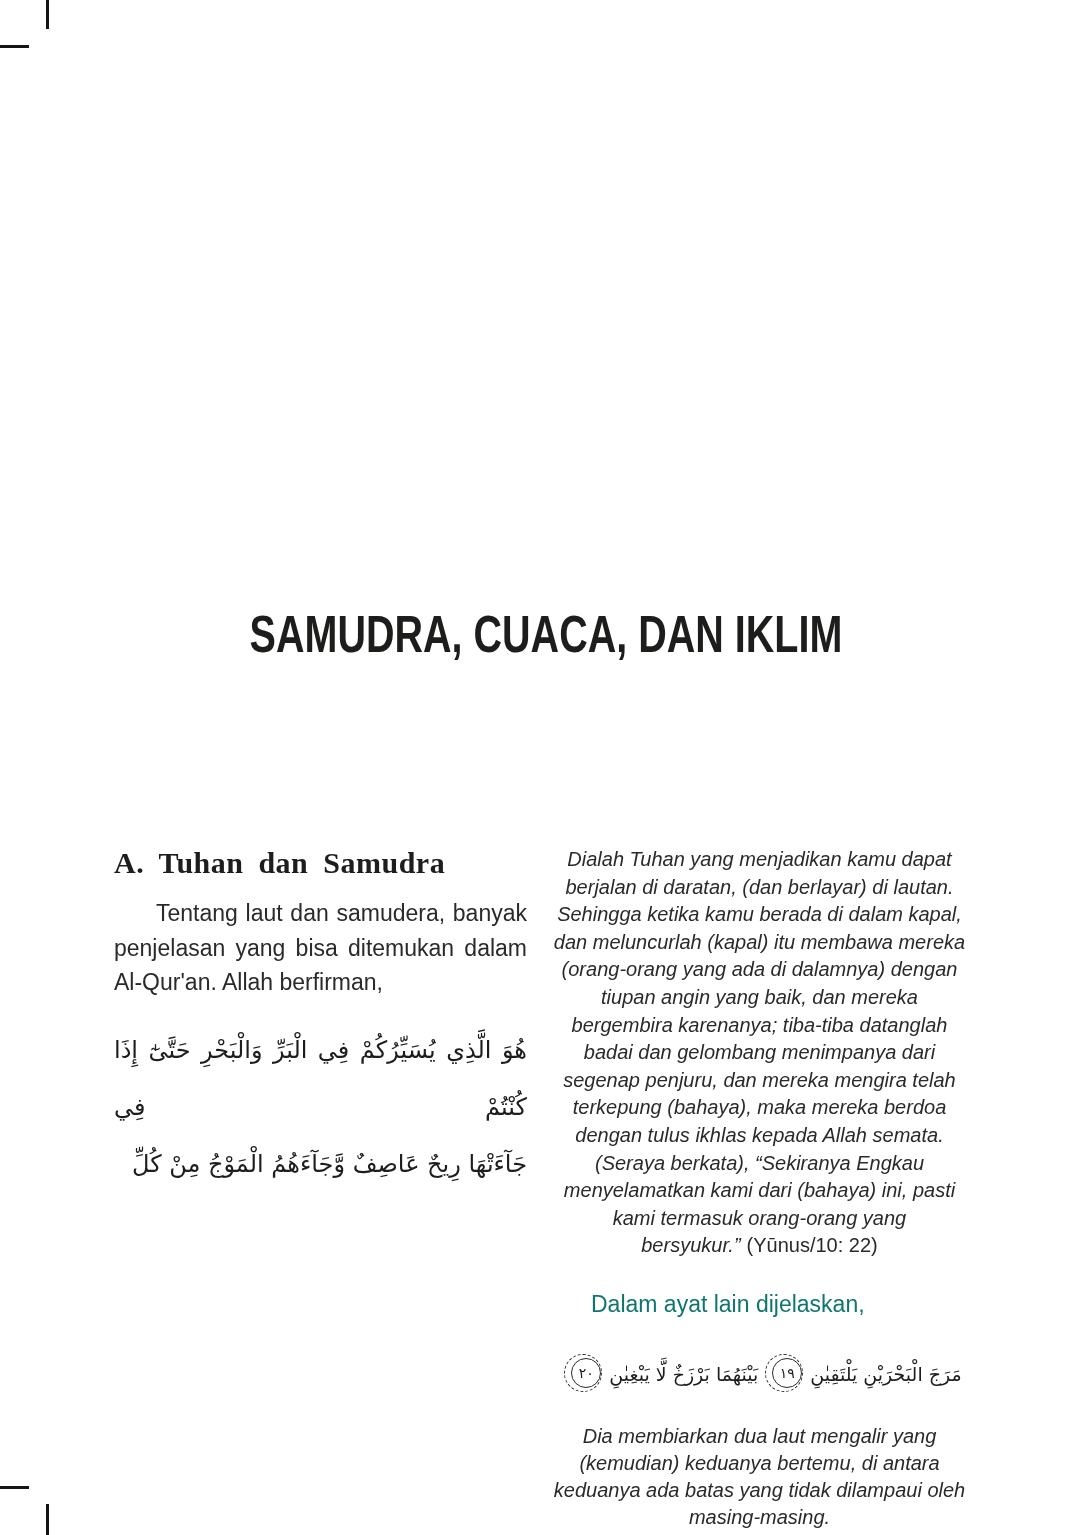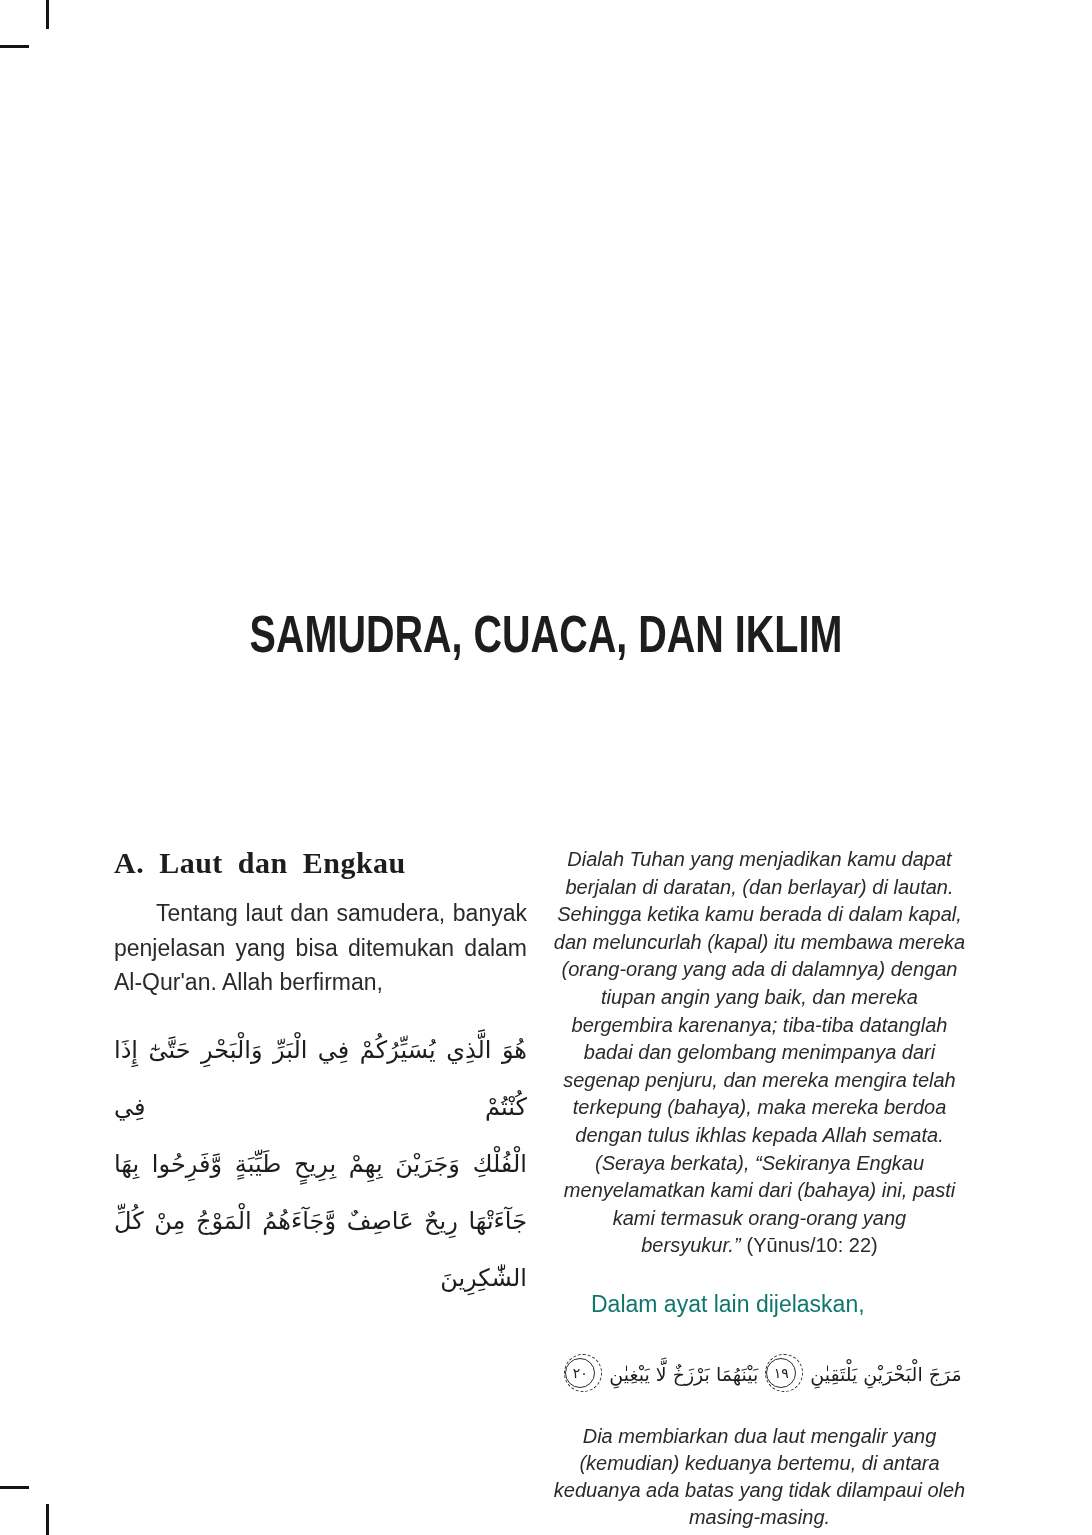--- a/index.html
+++ b/index.html
@@ -77,21 +77,21 @@
     margin-top:26px;
     direction:rtl; text-align:center;
     font-family:"DejaVu Sans", sans-serif;
     font-size:19px; color:#1d1d1b; line-height:52px;
   }
   .arabic-row .seg { vertical-align:middle; }
   .ayah-marker {
     display:inline-flex; vertical-align:middle;
     width:38px; height:38px; margin:0 7px;
     border:1.5px dashed #2a2a2a; border-radius:50%;
-    align-items:center; justify-content:flex-end;
+    align-items:center; justify-content:flex-start;
   }
   .ayah-marker .inner {
     width:30px; height:30px;
     border:1.5px solid #2a2a2a; border-radius:50%;
     display:flex; align-items:center; justify-content:center;
     font-size:14px; line-height:1;
   }
 
   .trans2 { margin-top:24px; font-size:20px; line-height:1.35; color:#2a2a2a; }
   .trans2 .it  { display:block; font-style:italic; }
@@ -105,27 +105,25 @@
   <div class="cropmark cm-tl-v"></div>
   <div class="cropmark cm-tl-h"></div>
   <div class="cropmark cm-bl-h"></div>
   <div class="cropmark cm-bl-v"></div>
 
   <h1 class="chapter-title"><span class="squeeze">SAMUDRA, CUACA, DAN IKLIM</span></h1>
 
   <div class="columns">
 
     <div class="col col-left">
-      <h2 class="section-heading">A. Laut dan Engkau</h2>
+      <h2 class="section-heading">A. Tuhan dan Samudra</h2>
       <p class="lead">Tentang laut dan samudera, banyak penjelasan yang bisa ditemukan dalam Al-Qur'an. Allah berfirman,</p>
       <div class="arabic-block">
           <div class="arabic-line">هُوَ الَّذِي يُسَيِّرُكُمْ فِي الْبَرِّ وَالْبَحْرِ حَتَّىٰٓ إِذَا كُنْتُمْ فِي</div>
-          <div class="arabic-line">الْفُلْكِ وَجَرَيْنَ بِهِمْ بِرِيحٍ طَيِّبَةٍ وَّفَرِحُوا بِهَا</div>
           <div class="arabic-line">جَآءَتْهَا رِيحٌ عَاصِفٌ وَّجَآءَهُمُ الْمَوْجُ مِنْ كُلِّ</div>
-          <div class="arabic-line">الشّٰكِرِينَ</div>
         </div>
     </div>
 
     <div class="col col-right">
       <div class="trans"><span class="it">Dialah Tuhan yang menjadikan kamu dapat berjalan di daratan, (dan berlayar) di lautan. Sehingga ketika kamu berada di dalam kapal, dan meluncurlah (kapal) itu membawa mereka (orang-orang yang ada di dalamnya) dengan tiupan angin yang baik, dan mereka bergembira karenanya; tiba-tiba datanglah badai dan gelombang menimpanya dari segenap penjuru, dan mereka mengira telah terkepung (bahaya), maka mereka berdoa dengan tulus ikhlas kepada Allah semata. (Seraya berkata), “Sekiranya Engkau menyelamatkan kami dari (bahaya) ini, pasti kami termasuk orang-orang yang bersyukur.”</span><span class="ref">(Yūnus/10: 22)</span></div>
 
       <p class="connector">Dalam ayat lain dijelaskan,</p>
 
       <div class="arabic-row"><span class="seg">مَرَجَ الْبَحْرَيْنِ يَلْتَقِيٰنِ</span><span class="ayah-marker">
             <span class="inner">١٩</span>

